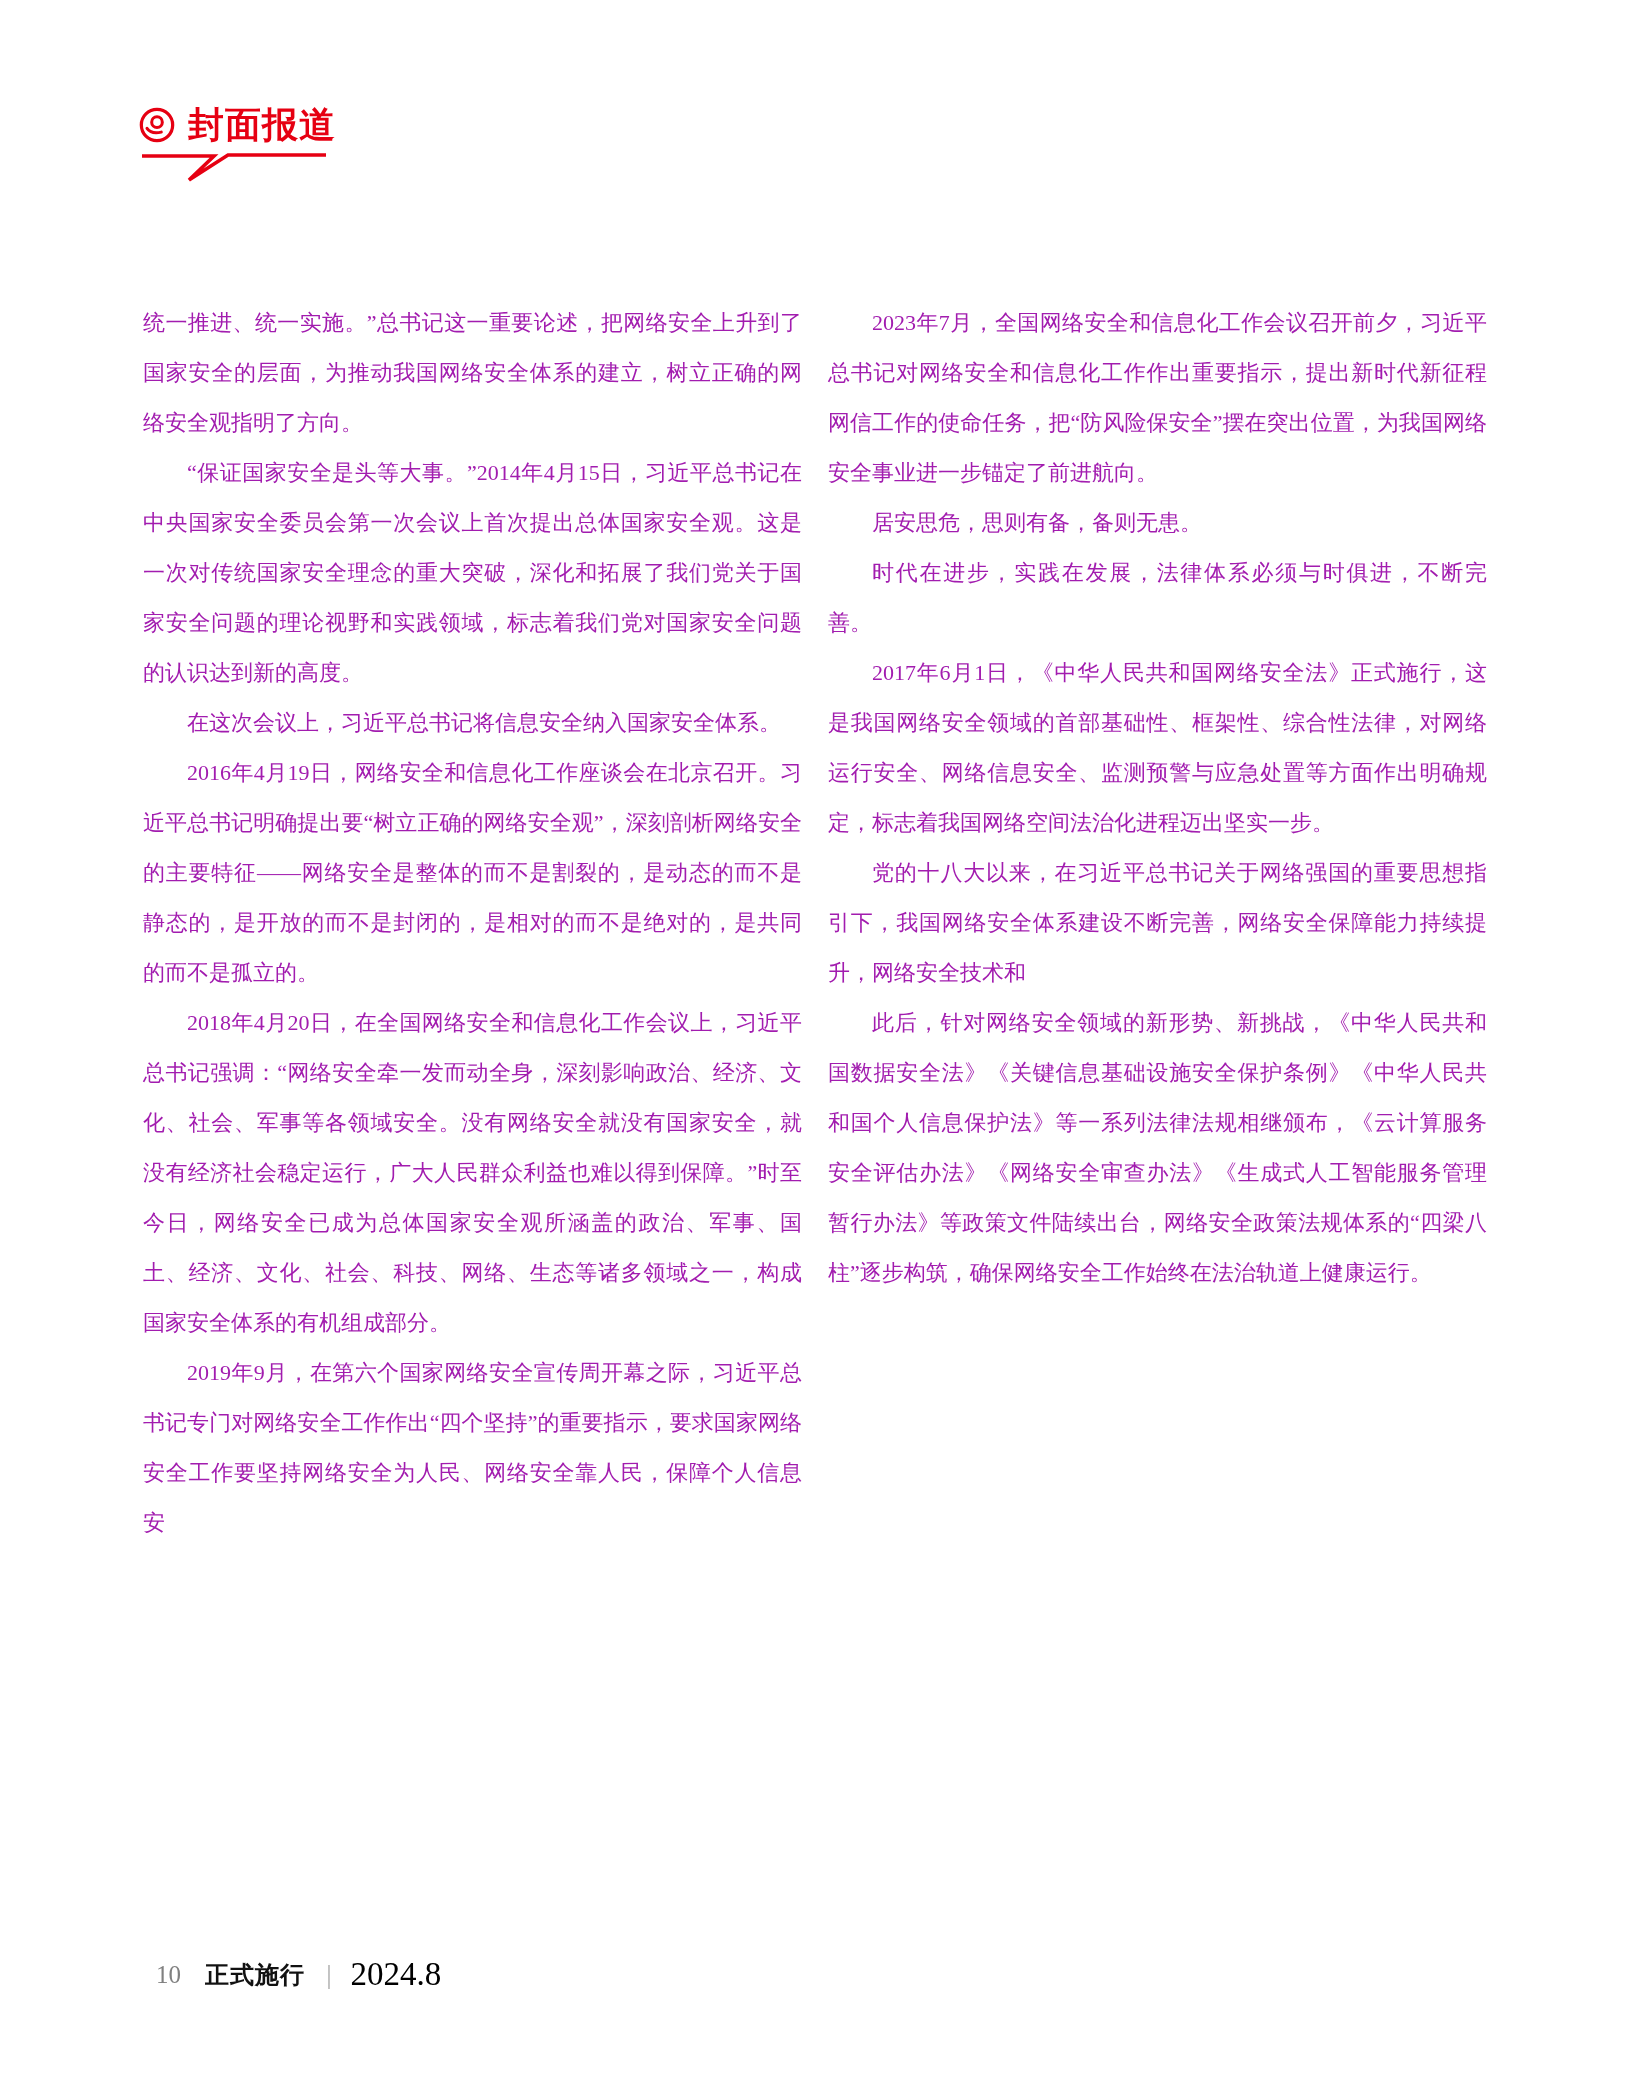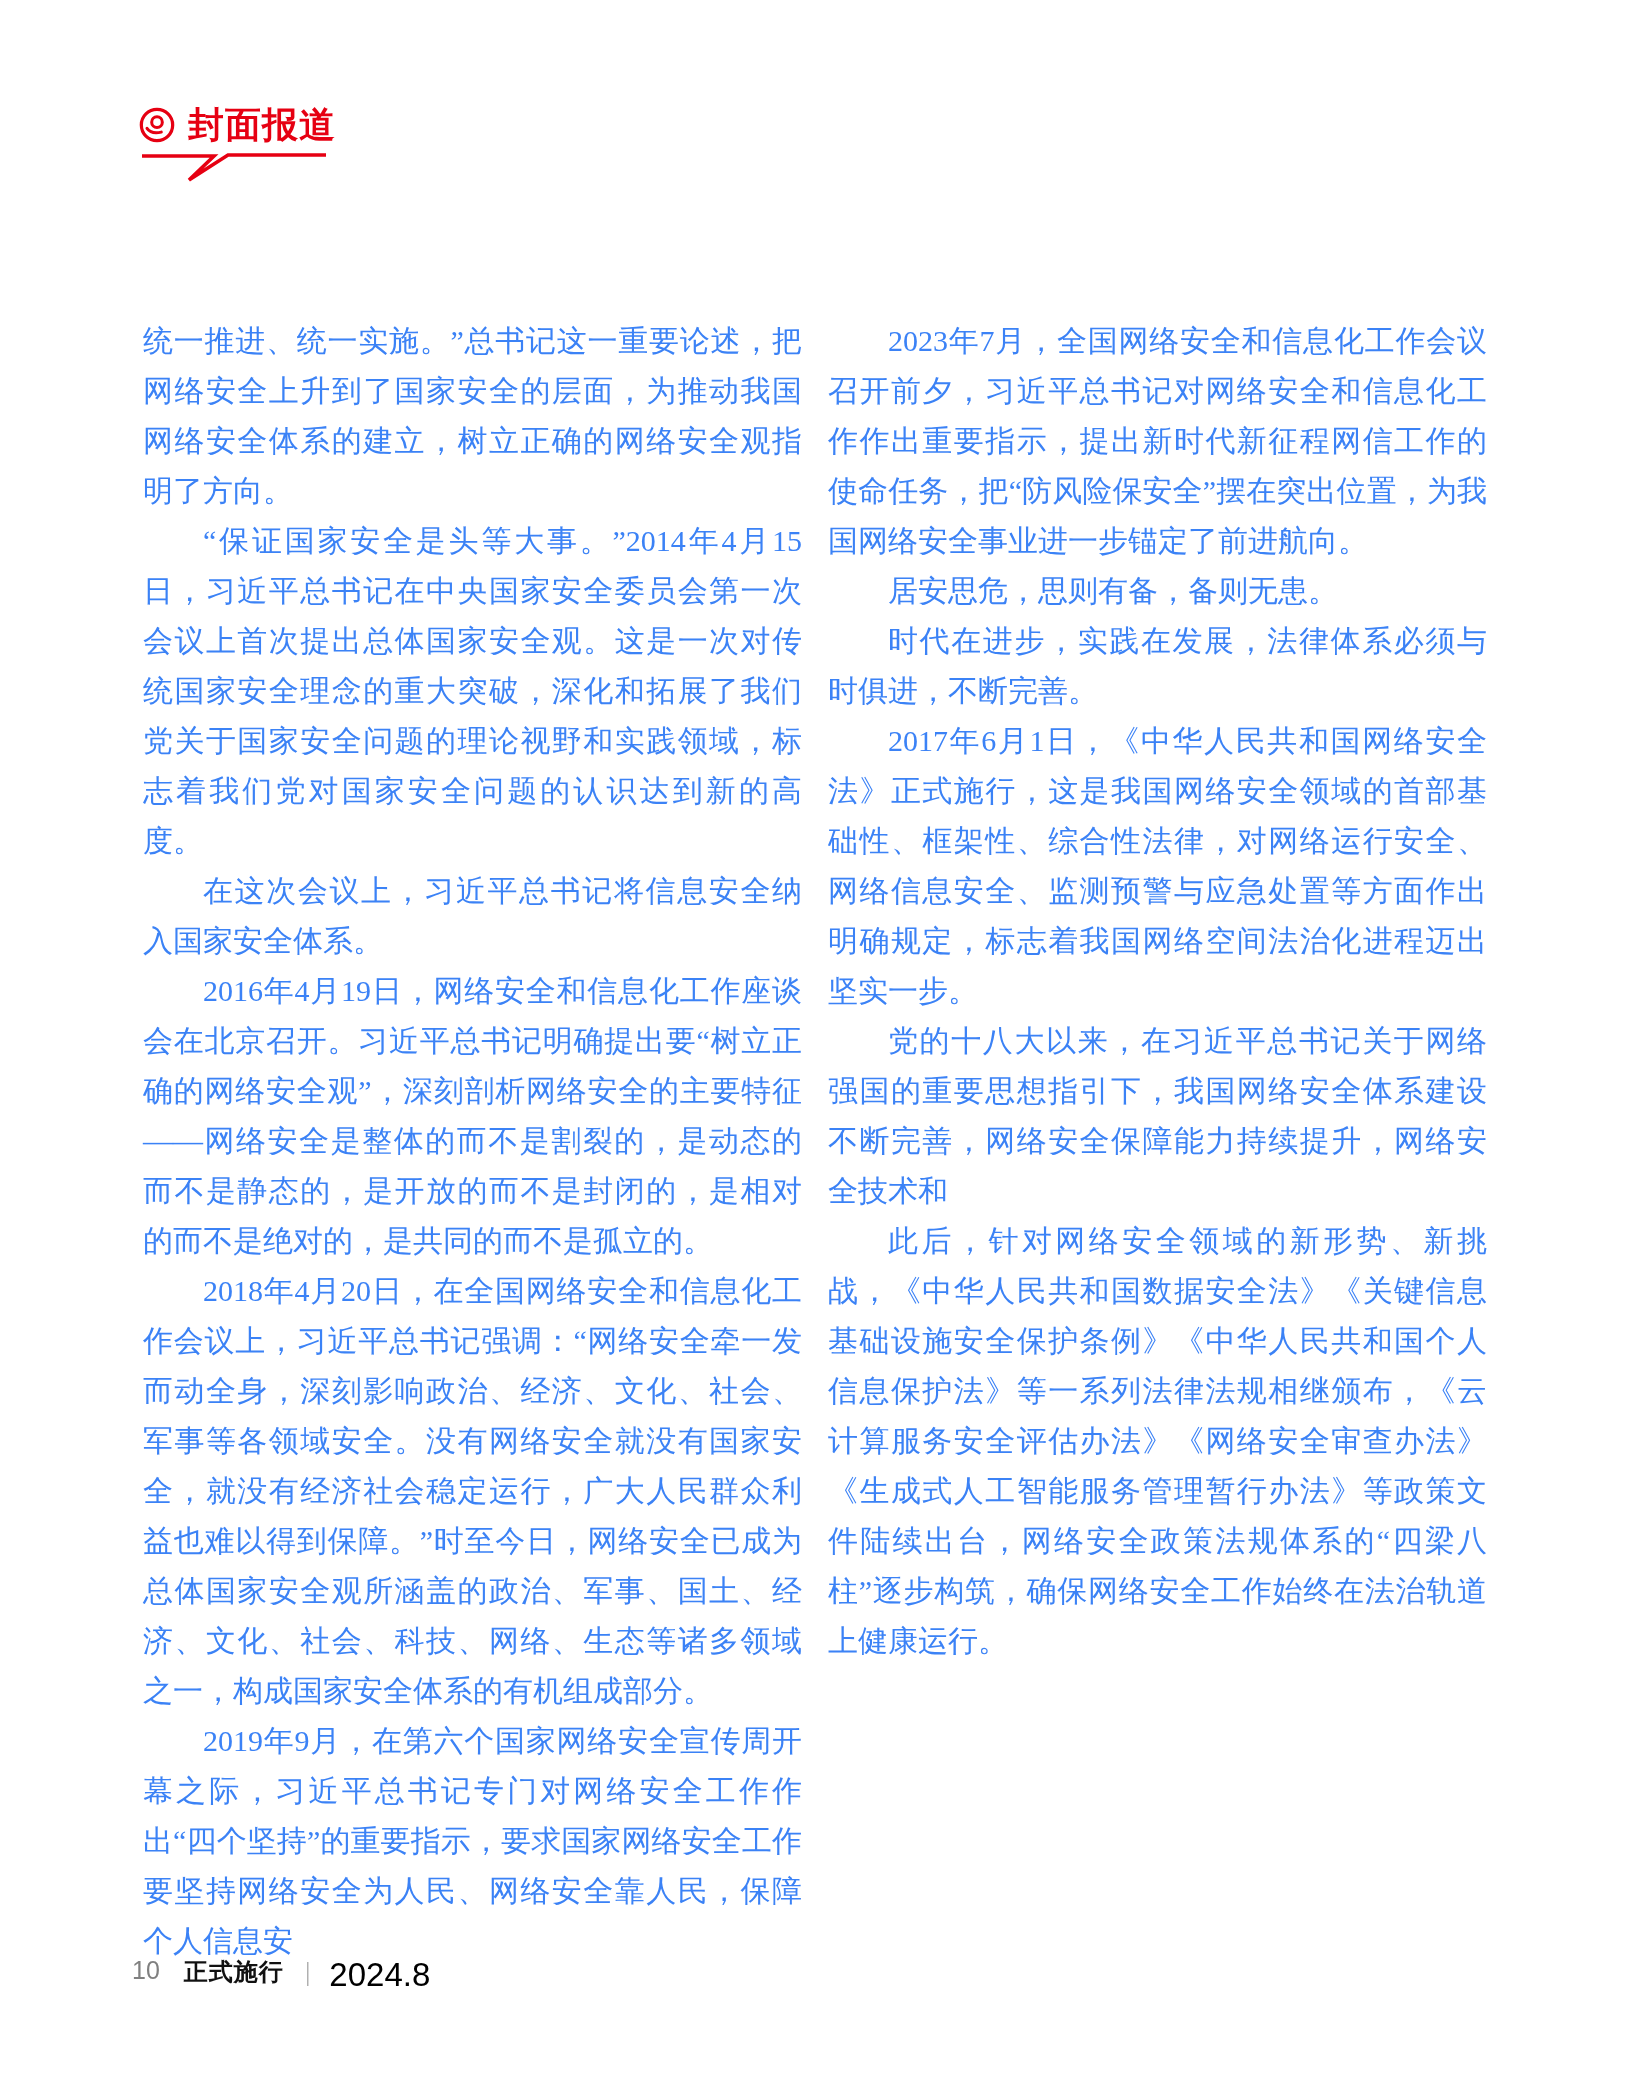--- a/index.html
+++ b/index.html
@@ -22,34 +22,34 @@
     font-size: 36px;
     letter-spacing: 1px;
     color: var(--brand);
     line-height: 1;
   }
   .header-rule {
     position: absolute; left: 142px; top: 152px;
     width: 184px; height: 32px; display: block;
   }
   .col {
-    position: absolute; top: 316px; width: 659px;
-    font-size: 30px; line-height: 50px;
-    color: #3b82f6;
+    position: absolute; top: 298px; width: 659px;
+    font-size: 22px; line-height: 50px;
+    color: #a21caf;
     text-align: justify;
     letter-spacing: 0;
   }
   .col-left  { left: 143px; }
   .col-right { left: 828px; }
   .para { margin: 0; text-indent: 2em; }
   .para.no-indent { text-indent: 0; }
   .footer {
-    position: absolute; left: 132px; top: 1956px;
-    display: flex; 
-    font-family: Liberation Sans, sans-serif;
+    position: absolute; left: 156px; top: 1956px;
+    display: flex; align-items: center;
+    font-family: Liberation Serif, serif;
   }
   .page-number { font-size: 25px; color: #808080; margin-right: 24px; }
   .magazine-name { font-size: 24px; font-weight: 800; color: #111111; letter-spacing: 1px; }
   .footer-divider { font-size: 24px; color: #b0b0b0; margin: 0 10px 0 12px; font-weight: 300; }
   .issue-number { font-size: 33px; color: #000000; }
 </style>
 </head>
 <body>
 
 <div class="header">

